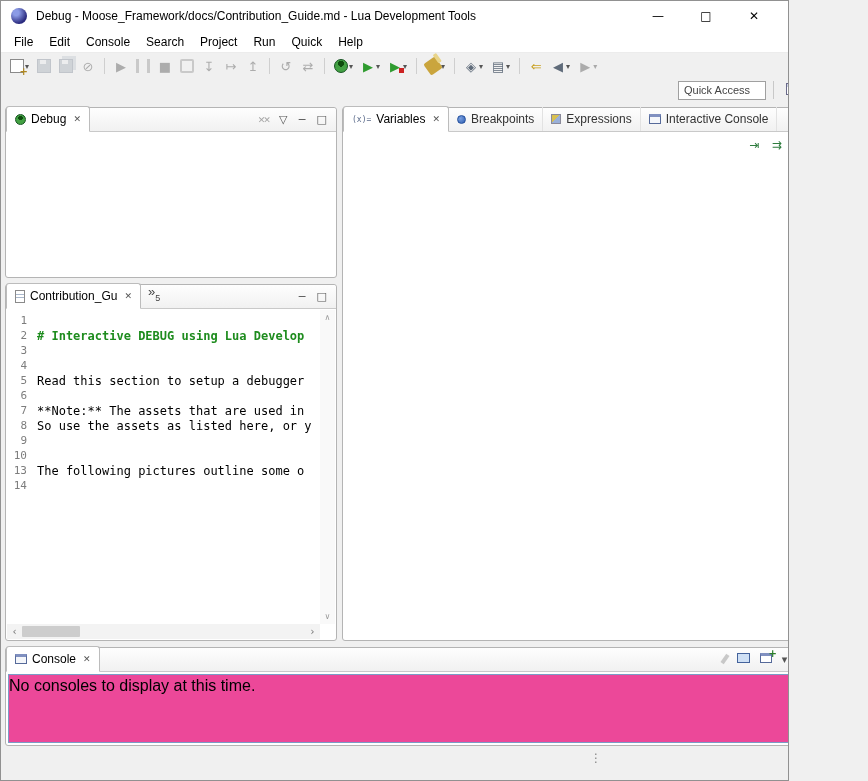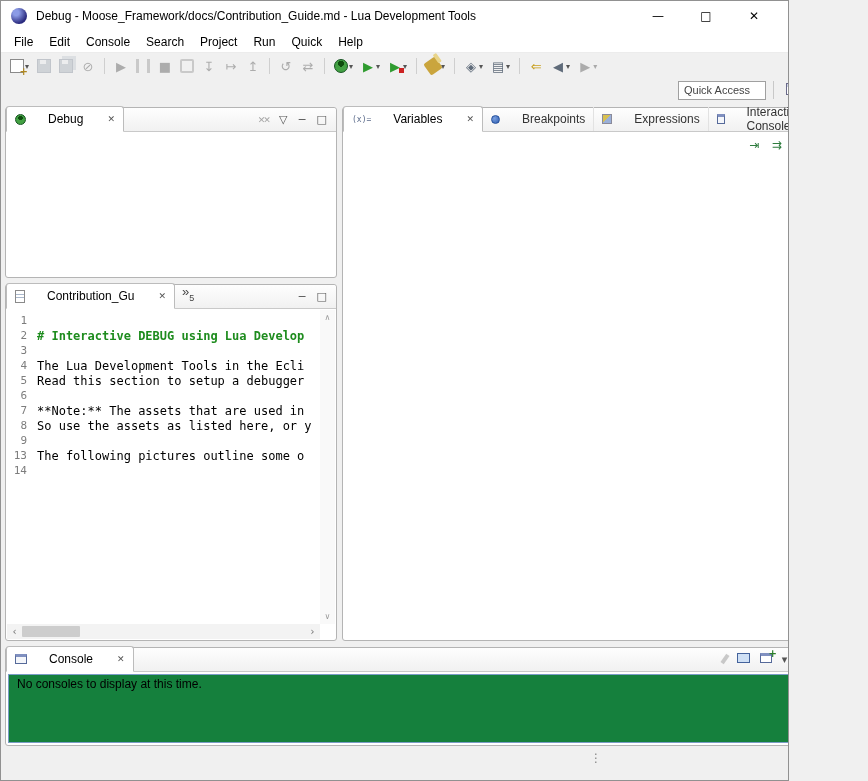--- a/index.html
+++ b/index.html
@@ -61,21 +61,21 @@
   
   .qa{position:absolute;left:677px;top:80px;width:88px;height:19px;background:#fff;border:1px solid #a0a0a0;font-size:11px;color:#444;padding:2px 5px}
   .persp-sep{position:absolute;left:772px;top:80px;width:1px;height:18px;background:#c8c8c8}
   .persp{position:absolute;left:782px;top:78px;display:flex;align-items:center;gap:9px}
   .pbtn{padding:2px;border:1px solid transparent;display:inline-flex}
   .pbtn.active{background:#d4e6f8;border-color:#86b2dd;border-radius:2px}
 
   
   .panel{position:absolute;background:#fff;border:1px solid #b4b4b4;border-radius:3px}
   .tabrow{height:24px;background:linear-gradient(#fefefe,#f1f1f1);border-bottom:1px solid #c9c9c9;border-radius:3px 3px 0 0;display:flex;align-items:flex-end}
-  .tab{height:24px;display:flex;align-items:center;gap:22px;padding:12px 8px;font-size:12px;color:#333;border-right:1px solid #e2e2e2}
+  .tab{height:24px;display:flex;align-items:center;gap:5px;padding:12px 8px;font-size:12px;color:#333;border-right:1px solid #e2e2e2}
   .tab.active{background:#fff;border:1px solid #bcbcbc;border-bottom-color:#fff;border-radius:3px 3px 0 0;margin-bottom:-1px;height:25px;color:#000;border-right:1px solid #bcbcbc}
   .tclose{font-size:9px;color:#555;margin-left:2px;font-family:"DejaVu Sans",sans-serif}
   .tclose:empty{display:none}
   .tr-actions{margin-left:auto;display:flex;align-items:center;gap:10px;padding-right:9px;font-size:11px;color:#555;height:100%;font-family:"DejaVu Sans",sans-serif}
   .ta.dis{opacity:.5;letter-spacing:-2px;font-size:9px}
   .panel-body{position:absolute;top:25px;left:1px;right:1px;bottom:1px;background:#fff;border-radius:0 0 3px 3px}
 
   .debug-panel{left:4px;top:106px;width:332px;height:171px}
   .editor-panel{left:4px;top:283px;width:332px;height:357px}
   .right-panel{left:341px;top:106px;width:495px;height:534px}
@@ -96,21 +96,21 @@
   .hthumb{position:absolute;left:0;top:2px;width:58px;height:11px;background:#cdcdcd;border-radius:1px}
   .vscroll{position:absolute;right:0;top:0;bottom:15px;width:15px;background:#f9f9f9;display:flex;flex-direction:column;justify-content:space-between;align-items:center;padding:3px 0}
   .vscroll .sarr{width:auto;font-size:8px;color:#9a9a9a}
 
   
   .vtoolbar{display:flex;justify-content:flex-end;align-items:center;gap:12px;height:24px;padding-right:10px;font-size:12px;font-family:"DejaVu Sans",sans-serif}
   .vt-green{color:#2f7d3f}
   .vt-dim{color:#667}
 
   
-  .console-box{position:absolute;left:2px;right:2px;top:26px;bottom:2px;border:1px solid #7a9cc6;background:#15803d;font-size:12px;padding:2px 8px}
+  .console-box{position:absolute;left:2px;right:2px;top:26px;bottom:2px;border:1px solid #7a9cc6;background:#ec4899;font-size:16px;padding:2px 0}
 
   
   .strip-btn{position:absolute;display:inline-flex;padding:2px}
   .grip{position:absolute;left:589px;top:750px;font-size:12px;color:#888;font-family:"DejaVu Sans",sans-serif}
 </style>
 </head>
 <body>
 
 <div class="win">
 
@@ -339,21 +339,20 @@
             <span class="ct md-h"># Interactive DEBUG using Lua Develop</span>
           </div>
 
           <div class="ed-line">
             <span class="ln">3</span>
             <span class="ct"></span>
           </div>
 
           <div class="ed-line">
             <span class="ln">4</span>
-            <span class="ct">The Lua Development Tools in the Ecli</span>
           </div>
 
           <div class="ed-line">
             <span class="ln">5</span>
             <span class="ct">Read this section to setup a debugger</span>
           </div>
 
           <div class="ed-line">
             <span class="ln">6</span>
             <span class="ct"></span>
@@ -367,20 +366,24 @@
           <div class="ed-line">
             <span class="ln">8</span>
             <span class="ct">So use the assets as listed here, or y</span>
           </div>
 
           <div class="ed-line">
             <span class="ln">9</span>
             <span class="ct"></span>
           </div>
 
+          <div class="ed-line">
+            <span class="ln">10</span>
+            <span class="ct"></span>
+          </div>
 
 
 
           <div class="ed-line">
             <span class="ln">13</span>
             <span class="ct">The following pictures outline some o</span>
           </div>
 
           <div class="ed-line">
             <span class="ln">14</span>

